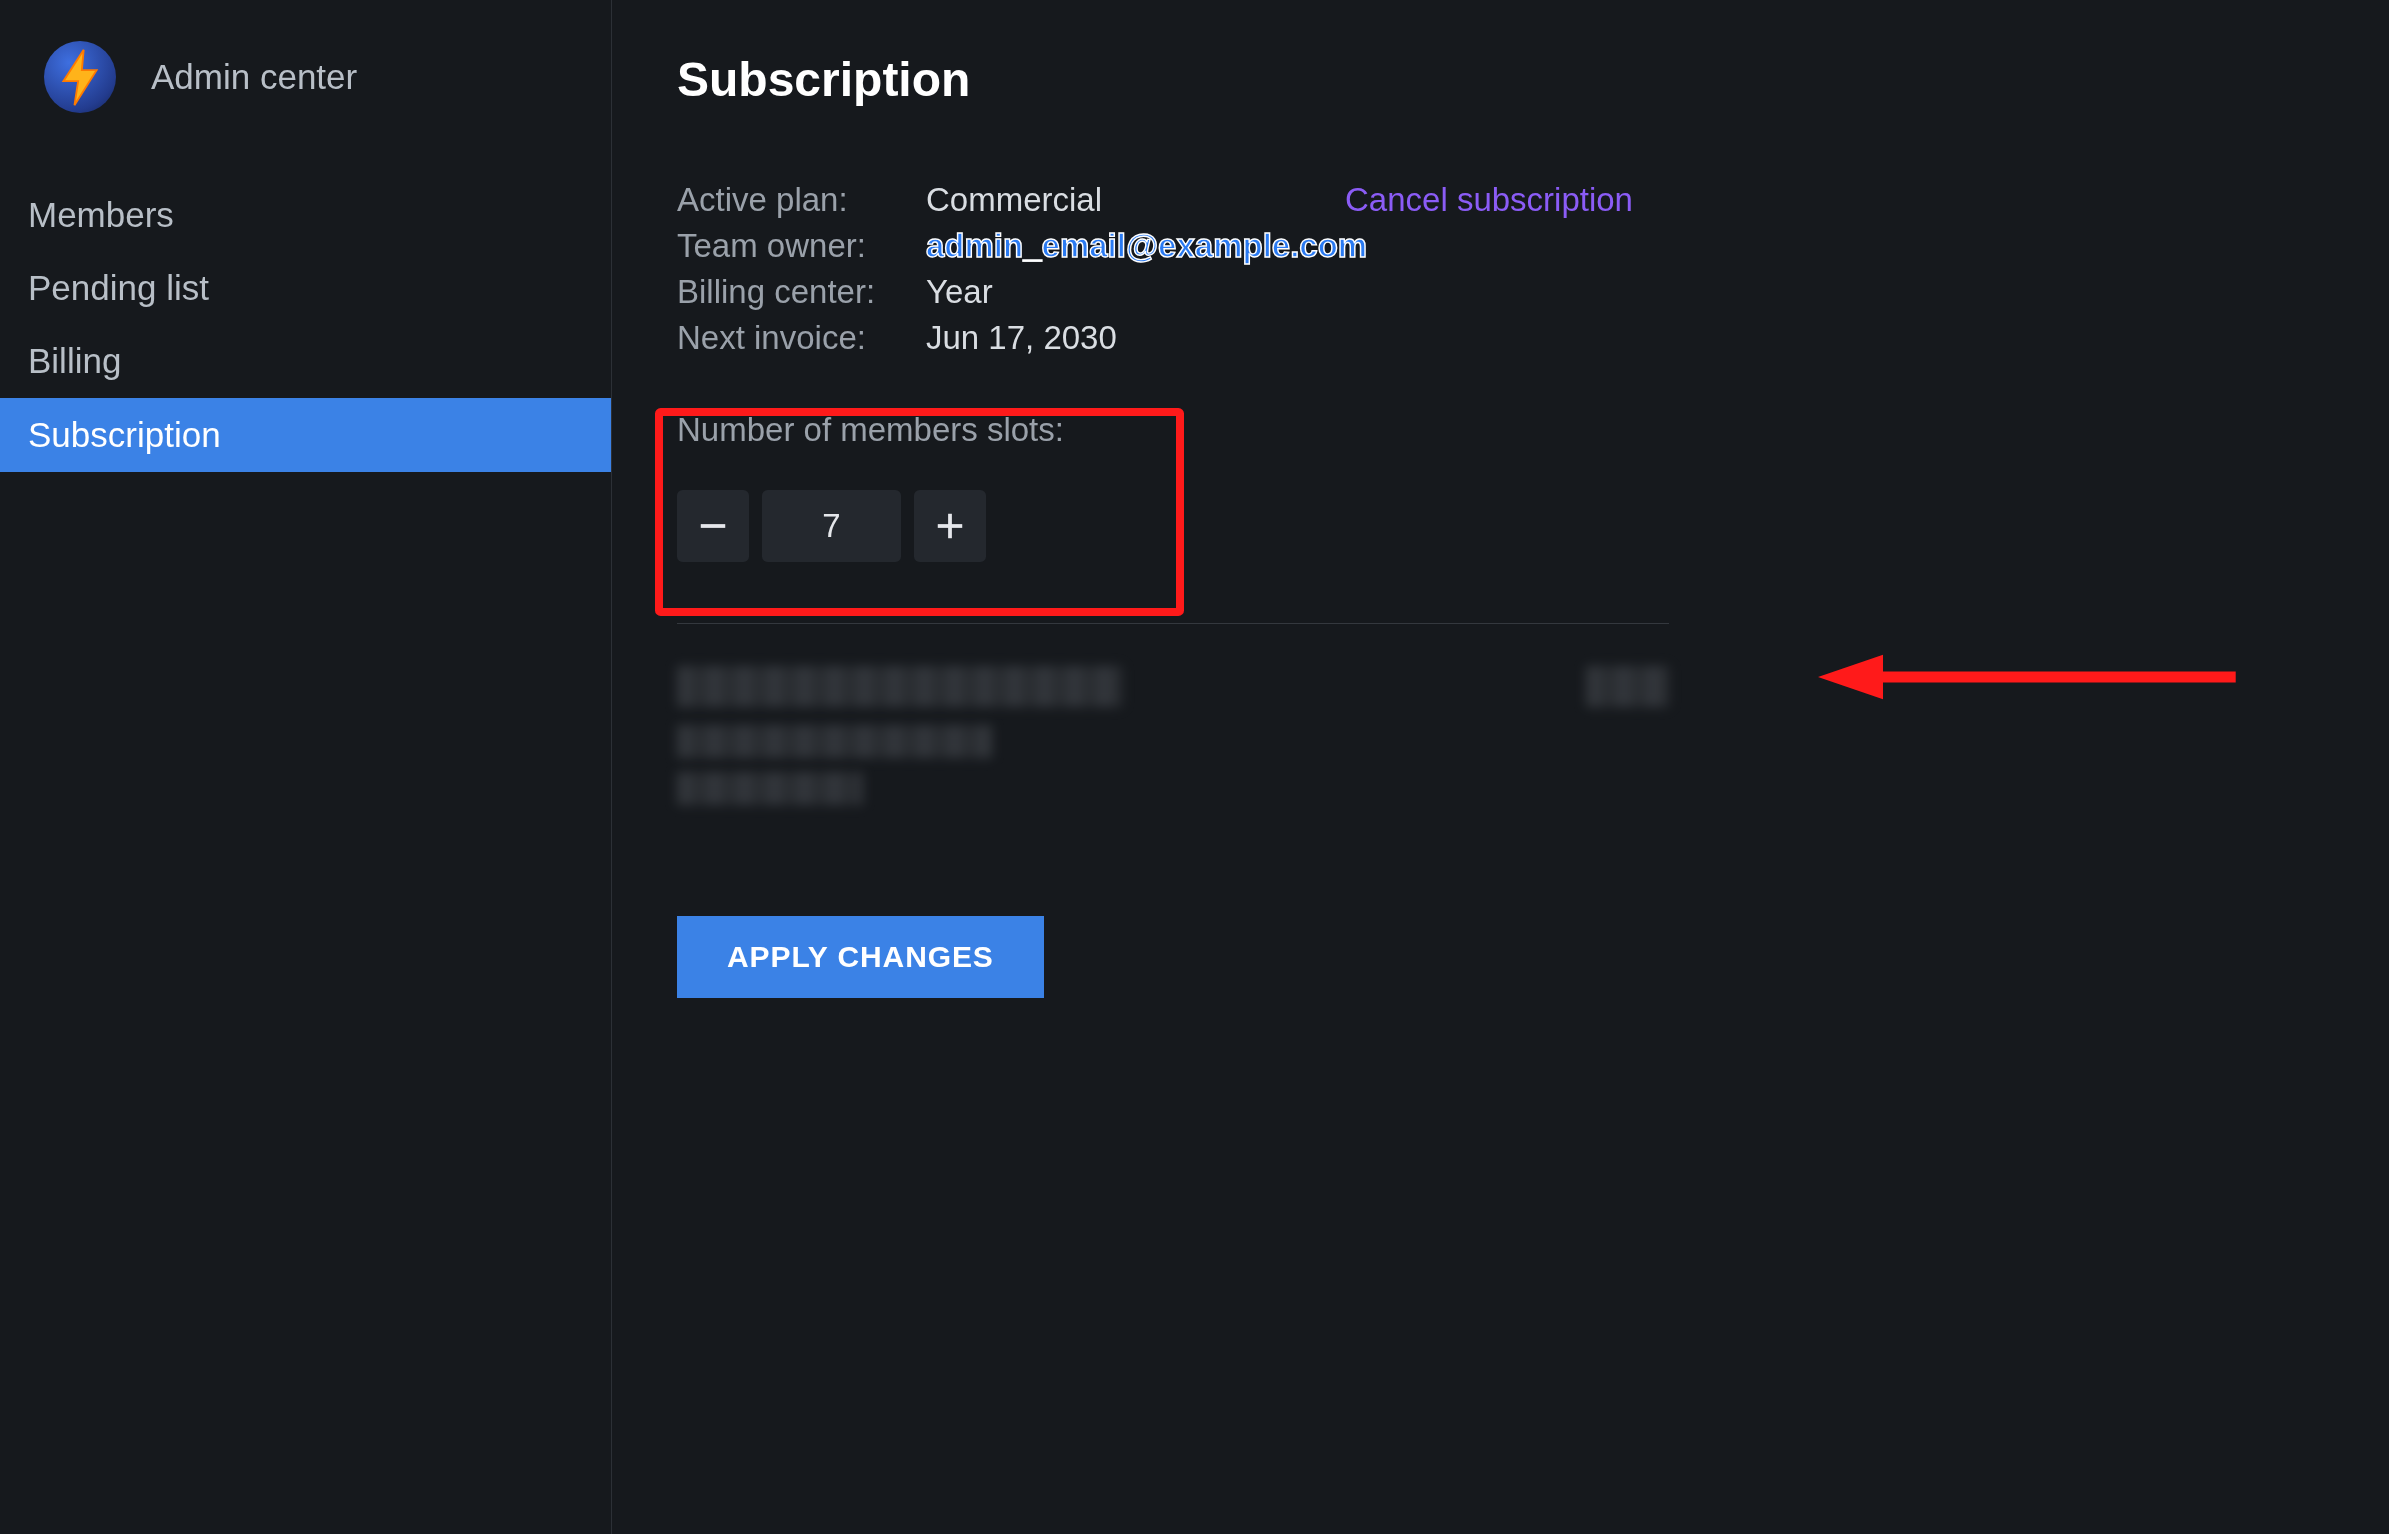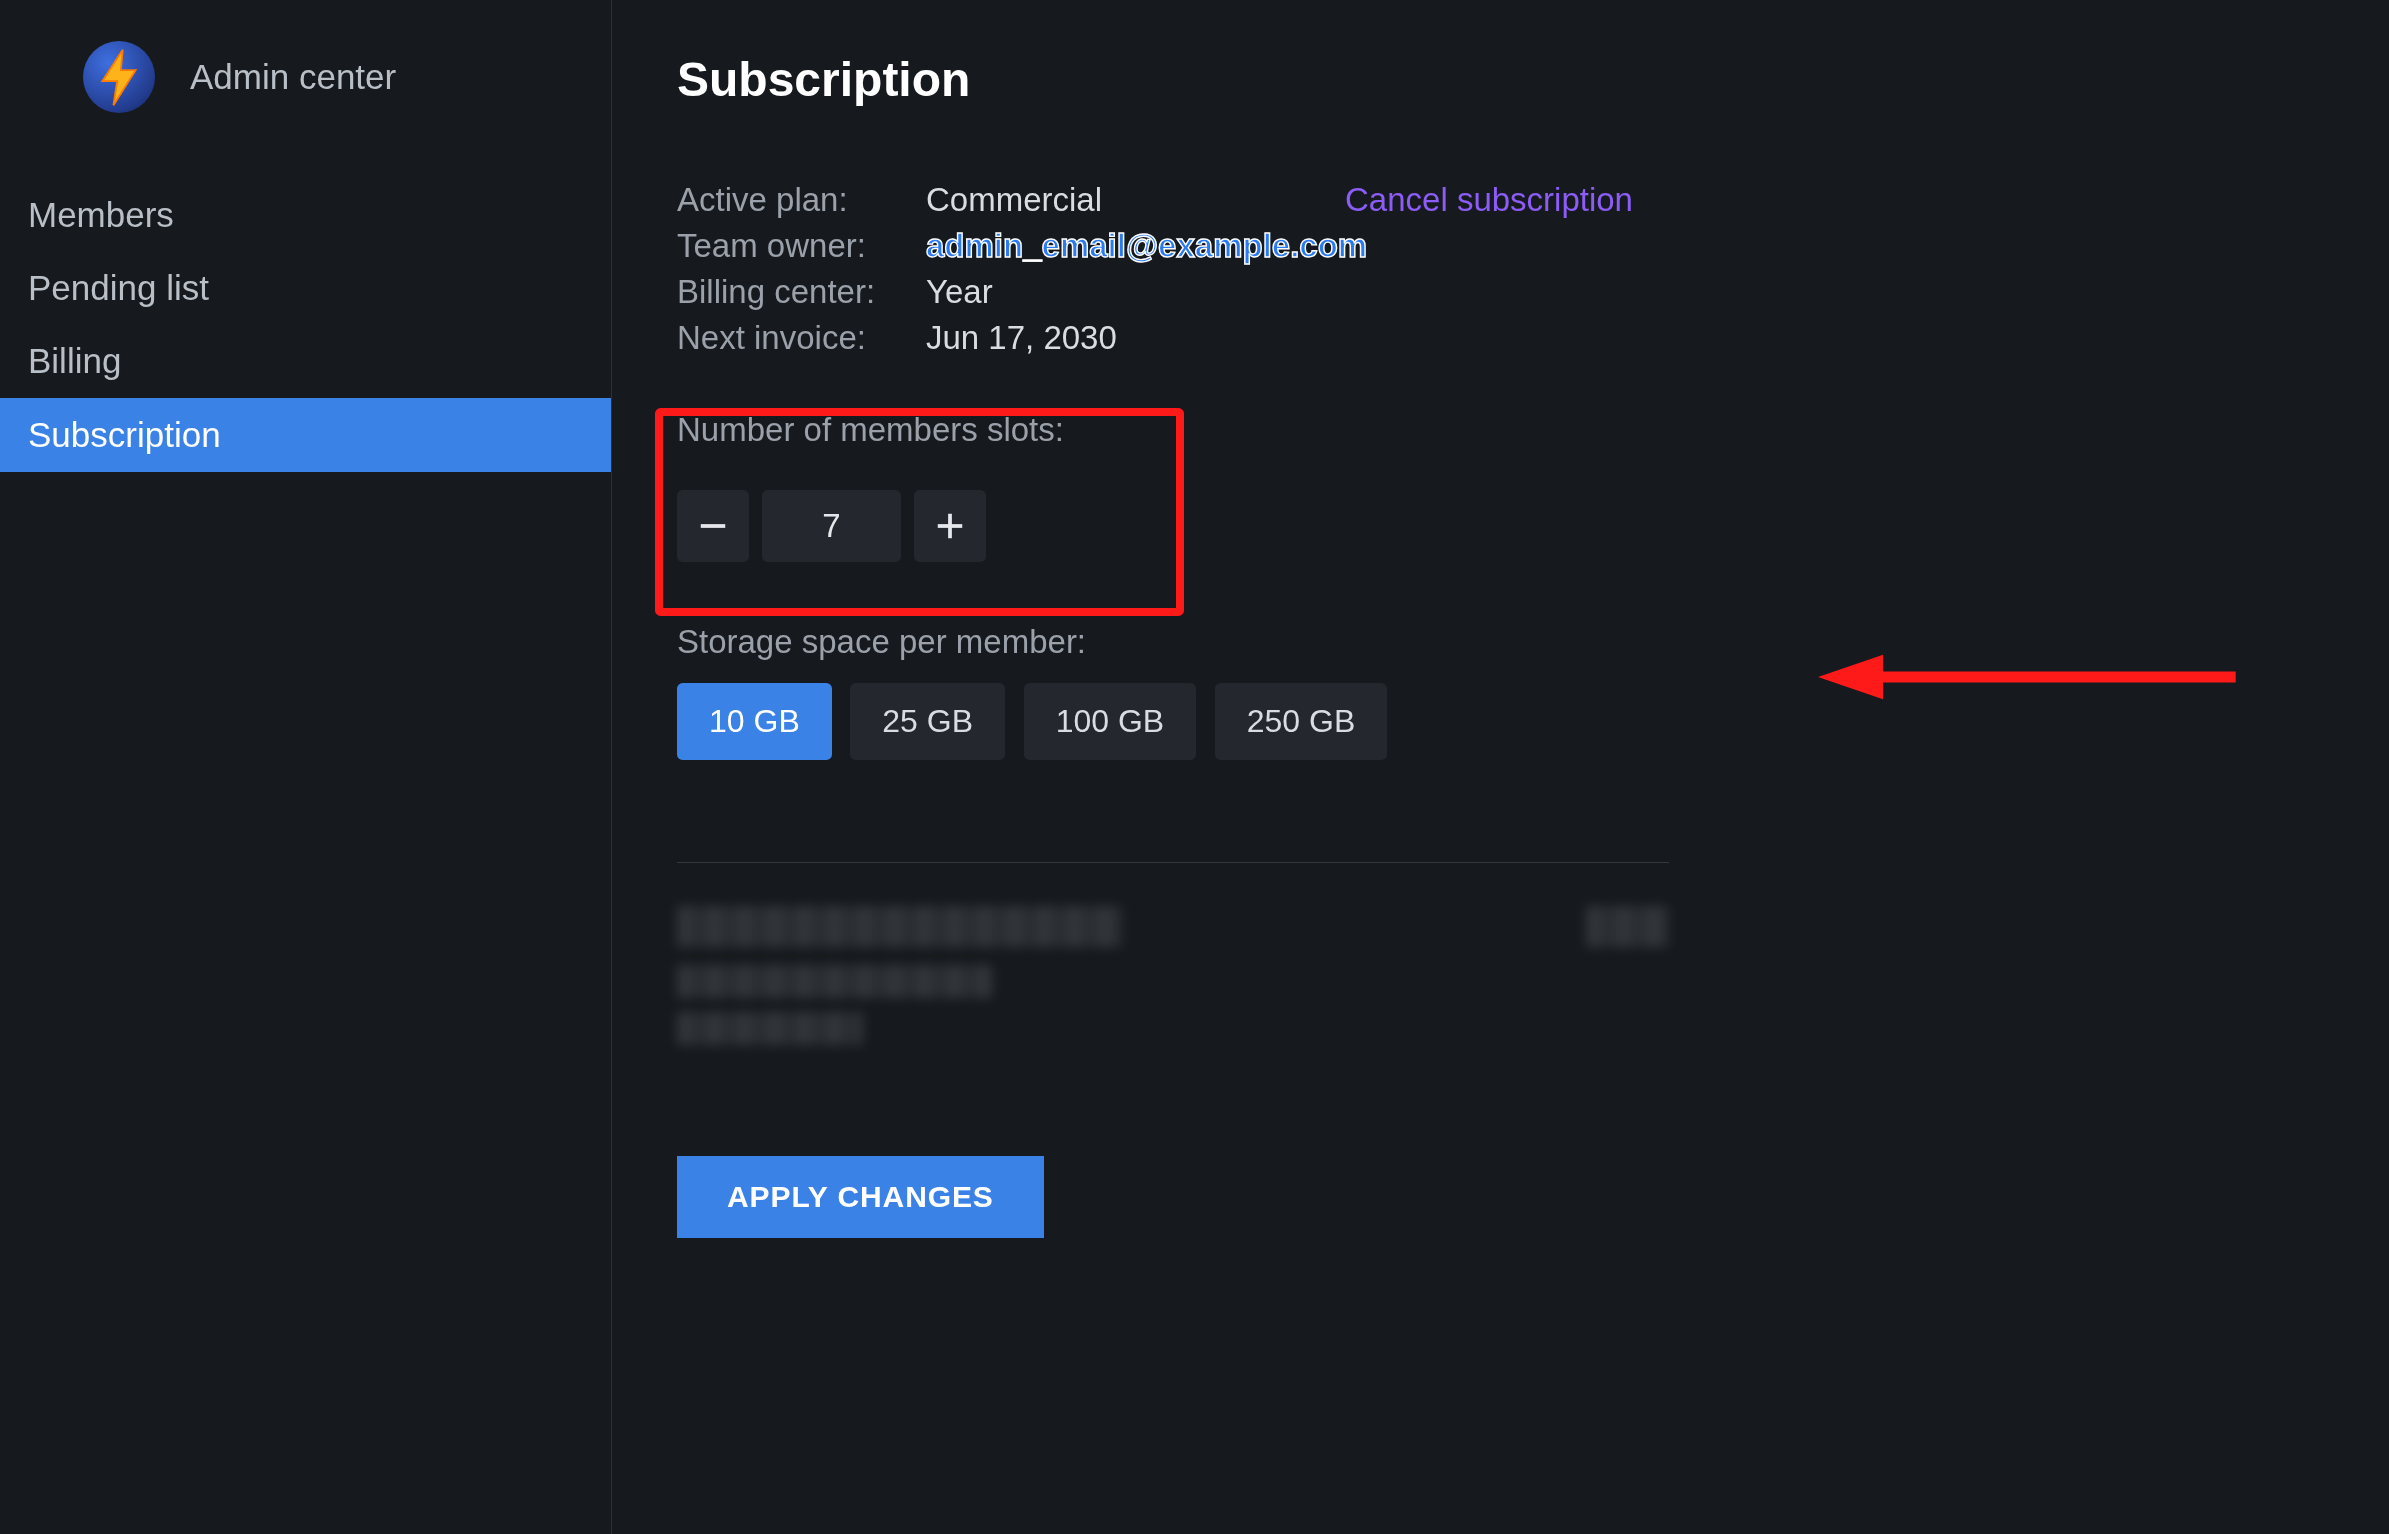--- a/index.html
+++ b/index.html
@@ -21,21 +21,20 @@
     width: 612px;
     border-right: 0.9px solid #2c3036;
     display: flex;
     flex-direction: column;
   }
   .brand-row {
     display: flex;
     align-items: center;
     gap: 35px;
     padding: 41px 28px 65px 44px;
-    margin-left: 39px;
   }
   .brand-logo {
     width: 72px;
     height: 72px;
     border-radius: 50%;
     background: radial-gradient(circle at 35% 30%, #3e6fe0 0%, #233c8f 70%, #122050 100%);
     display: flex;
     align-items: center;
     justify-content: center;
   }
@@ -252,29 +251,20 @@
         <div class="step-btn">
           <svg width="32" height="32" viewBox="0 0 34 34">
             <rect x="4" y="15" width="26" height="4" fill="#e5e7eb"></rect>
             <rect x="15" y="4" width="4" height="26" fill="#e5e7eb"></rect>
           </svg>
         </div>
       </div>
     </div>
 
     
-    <div class="storage-block">
-      <div class="section-label">Storage space per member:</div>
-      <div class="opts">
-        <div class="opt selected">10 GB</div>
-        <div class="opt">25 GB</div>
-        <div class="opt">100 GB</div>
-        <div class="opt">250 GB</div>
-      </div>
-    </div>
 
     <div class="divider"></div>
 
     <div class="redacted-area">
       <div class="blur-block bb1"></div>
       <div class="blur-block bb1b"></div>
       <div class="blur-block bb2"></div>
       <div class="blur-block bb3"></div>
     </div>
 

